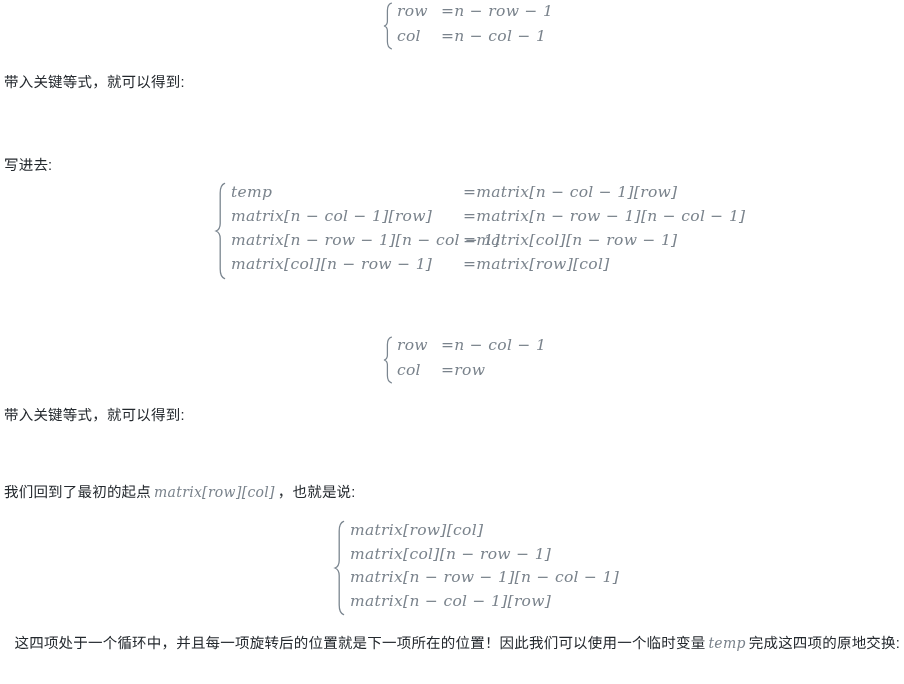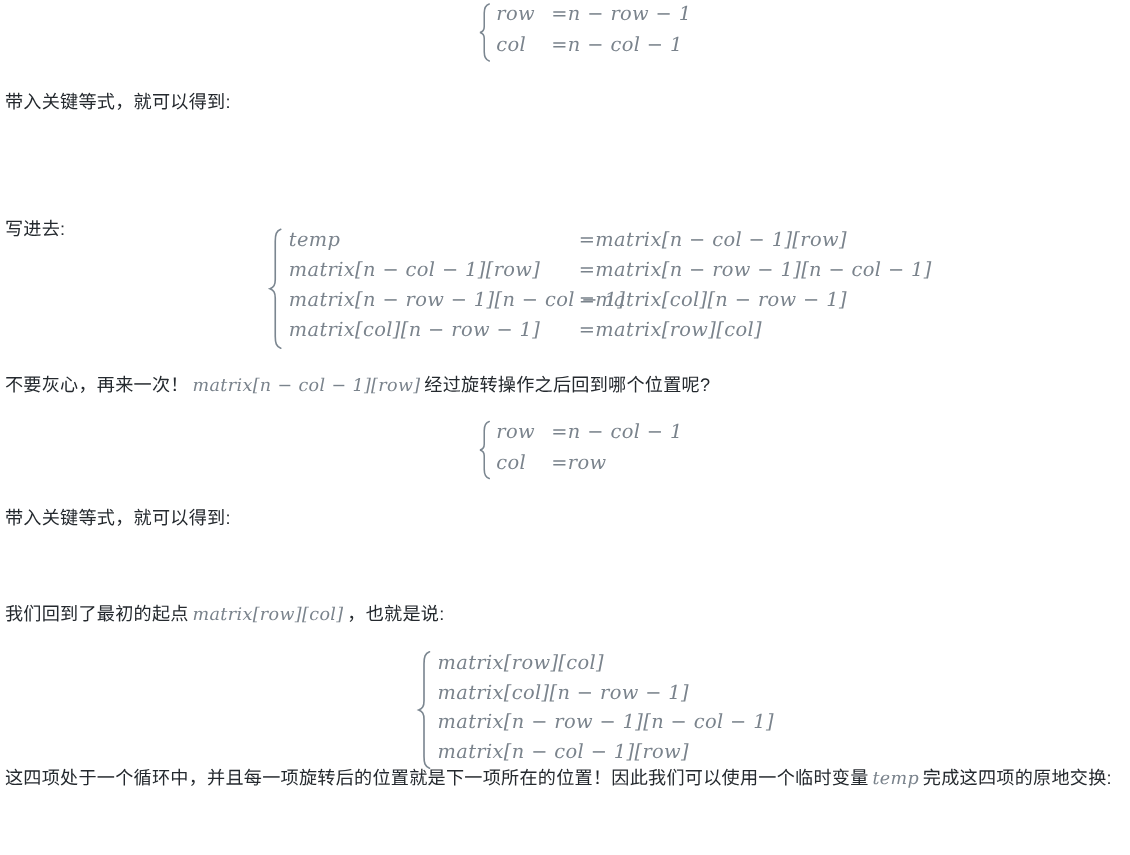--- a/index.html
+++ b/index.html
@@ -131,21 +131,21 @@
         <span class="math lhs">col</span>
         <span class="math eq">=</span>
         <span class="math rhs">n − col − 1</span>
       </div>
     </div>
   </div>
 
   <div class="para" style="top:69px;">带入关键等式，就可以得到:</div>
 
 
-  <div class="para" style="top:152px;margin-top:19px;">写进去:</div>
+  <div class="para" style="top:152px;">写进去:</div>
 
   <div class="brace-block" style="left:214px; top:182px;">
     <span class="brace">
       <svg width="13" height="98" viewBox="0 0 13 98" aria-hidden="true">
         <path d="M10.6 1.4 C7.0 2.8 6.2 5.6 6.2 11.0 L6.2 41.5 C6.2 46.2 5.0 47.8 2.0 49 C5.0 50.2 6.2 51.8 6.2 56.5 L6.2 87.0 C6.2 92.4 7.0 95.2 10.6 96.6" fill="none" stroke="#7b8690" stroke-width="1.3" stroke-linecap="round"></path>
       </svg>
     </span>
     <div class="eq-rows sys-2col">
       <div class="eq-row">
         <span class="math lhs">temp</span>
@@ -163,23 +163,20 @@
         <span class="math rhs">matrix[col][n − row − 1]</span>
       </div>
       <div class="eq-row">
         <span class="math lhs">matrix[col][n − row − 1]</span>
         <span class="math eq">=</span>
         <span class="math rhs">matrix[row][col]</span>
       </div>
     </div>
   </div>
 
-  <div class="para" style="top:296px;">
-    <span>不要灰心，再来一次！</span><span class="math inline-math">matrix[n − col − 1][row]</span><span>经过旋转操作之后回到哪个位置呢?</span>
-  </div>
 
   <div class="brace-block" style="left:382px; top:336px;">
     <span class="brace">
       <svg width="11" height="48" viewBox="0 0 11 48" aria-hidden="true">
         <path d="M9.4 1.2 C6.2 2.2 5.4 4.4 5.4 8.4 L5.4 19.2 C5.4 22.3 4.4 23.4 2.0 24 C4.4 24.6 5.4 25.7 5.4 28.8 L5.4 39.6 C5.4 43.6 6.2 45.8 9.4 46.8" fill="none" stroke="#7b8690" stroke-width="1.25" stroke-linecap="round"></path>
       </svg>
     </span>
     <div class="eq-rows sys-small">
       <div class="eq-row">
         <span class="math lhs">row</span>
@@ -216,17 +213,17 @@
       </div>
       <div class="eq-row">
         <span class="math lhs">matrix[n − row − 1][n − col − 1]</span>
       </div>
       <div class="eq-row">
         <span class="math lhs">matrix[n − col − 1][row]</span>
       </div>
     </div>
   </div>
 
-  <div class="para wrap" style="top:610px;">
+  <div class="para wrap" style="top:630px;text-align:right;">
     <span>这四项处于一个循环中，并且每一项旋转后的位置就是下一项所在的位置！因此我们可以使用一个临时变量</span><span class="math inline-math">temp</span><span>完成这四项的原地交换:</span>
   </div>
 
 </div>
 
 </body></html>

